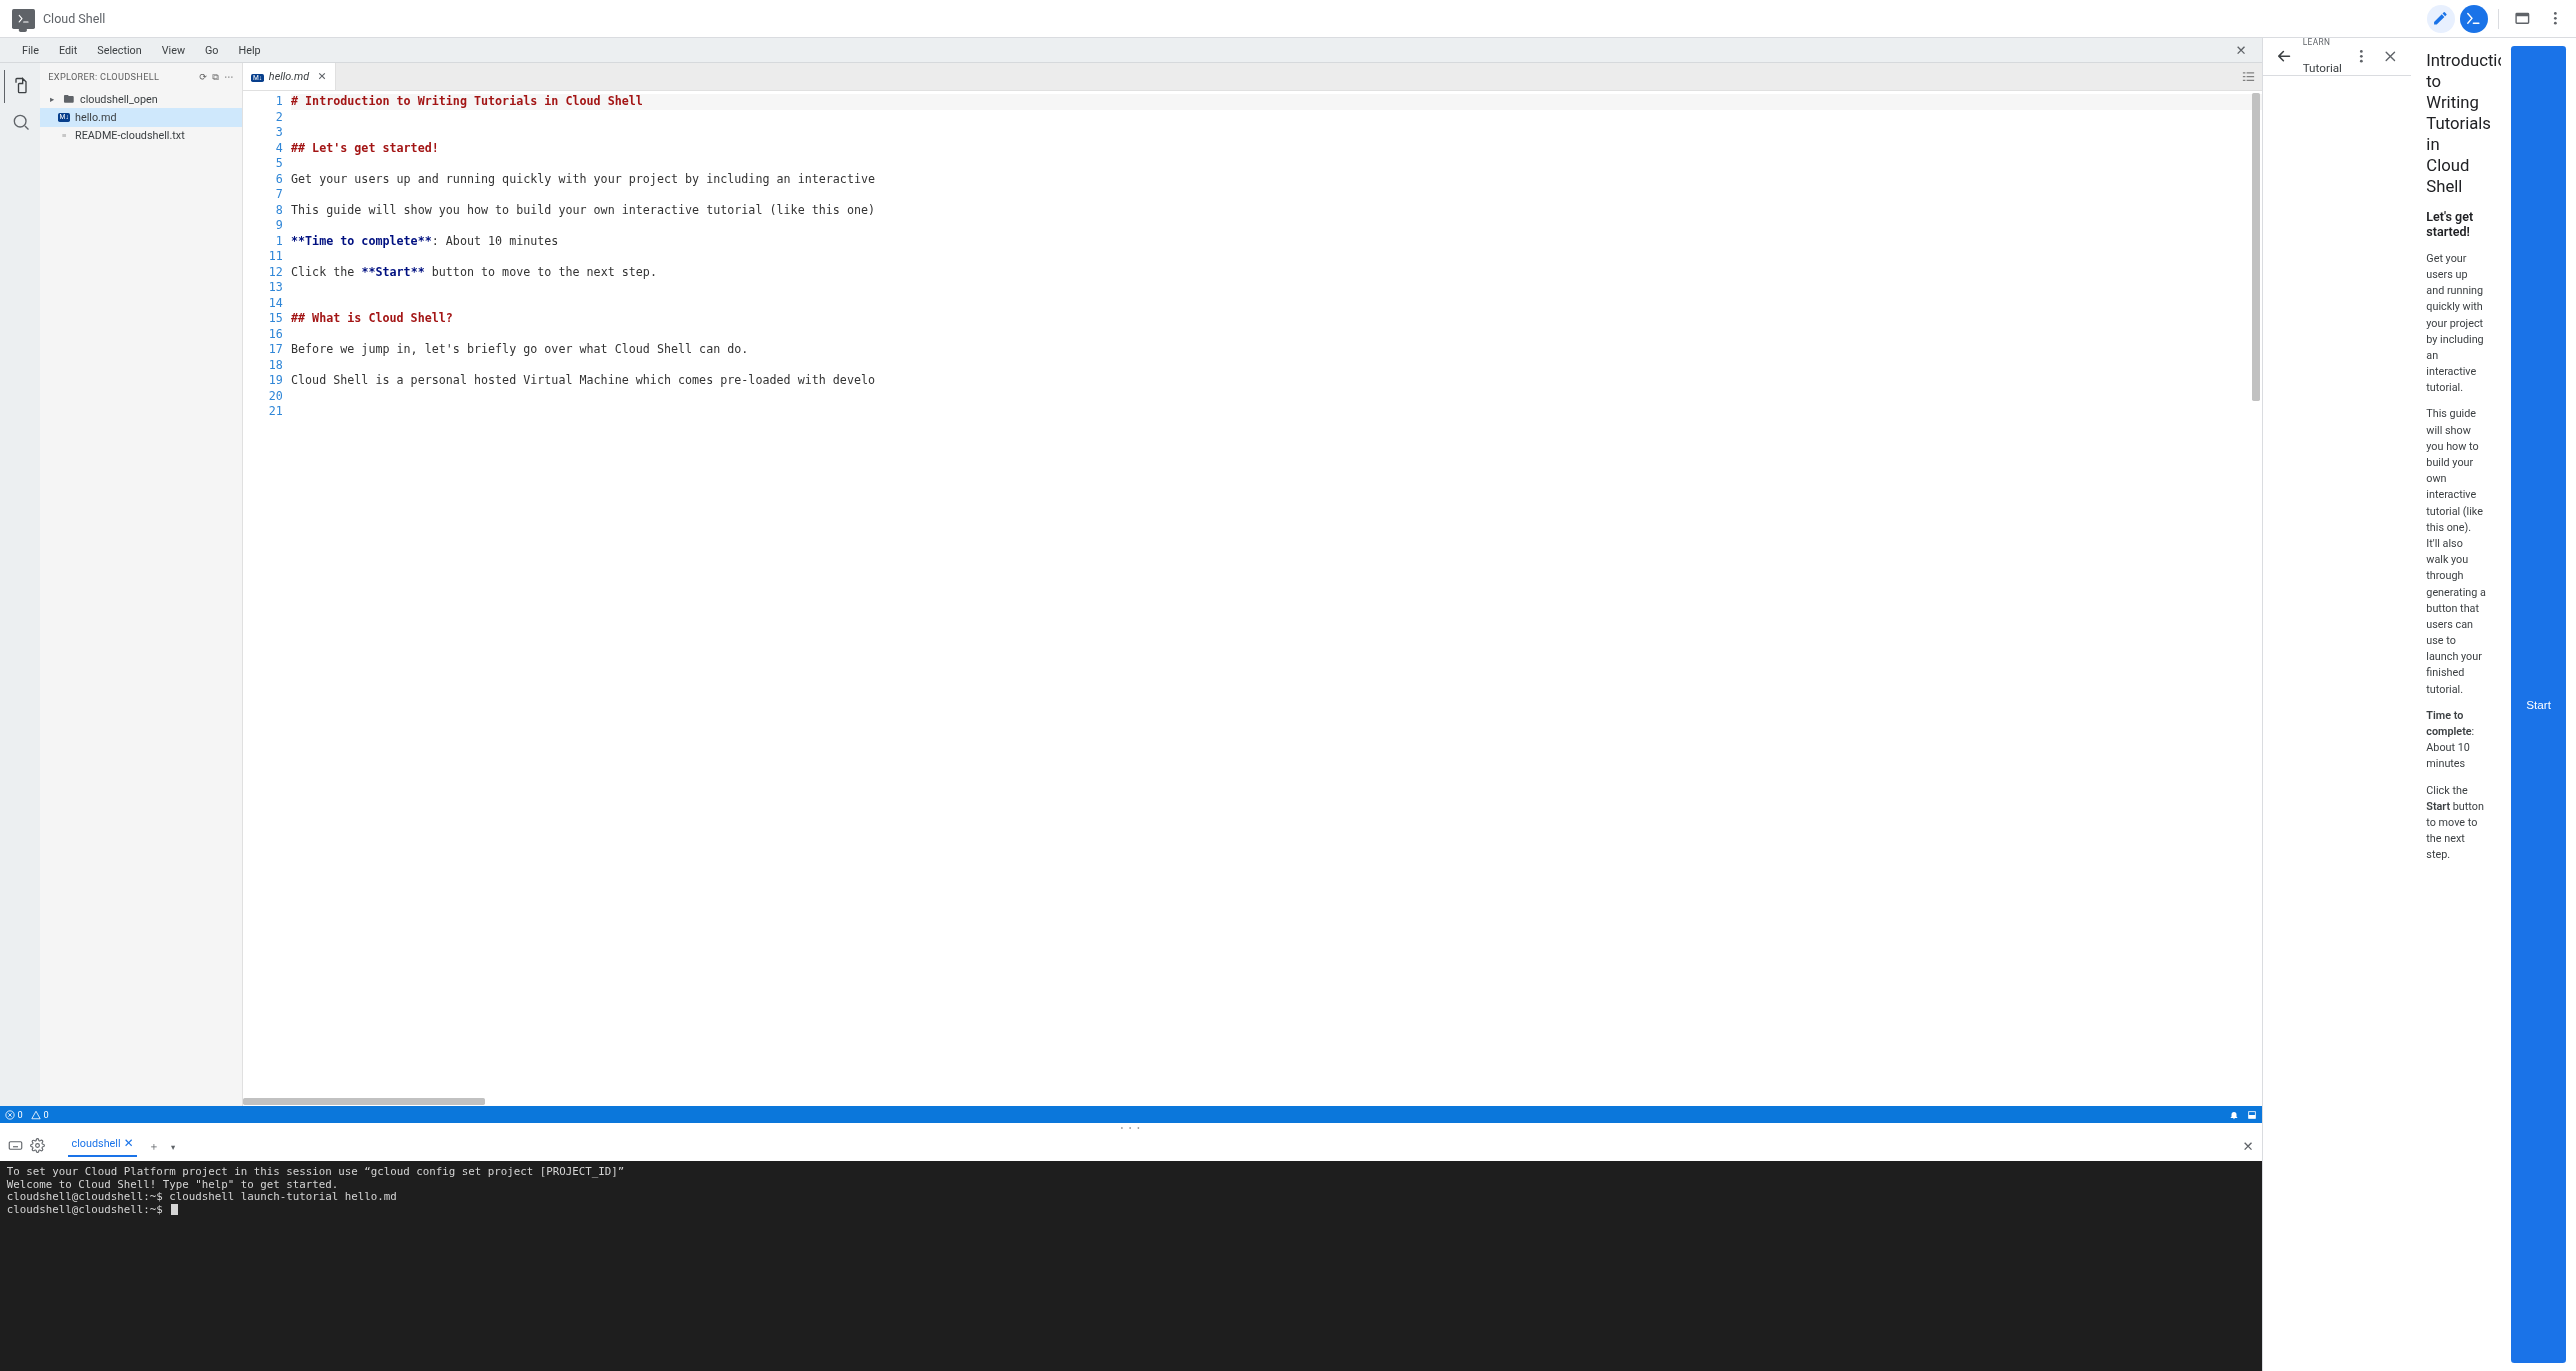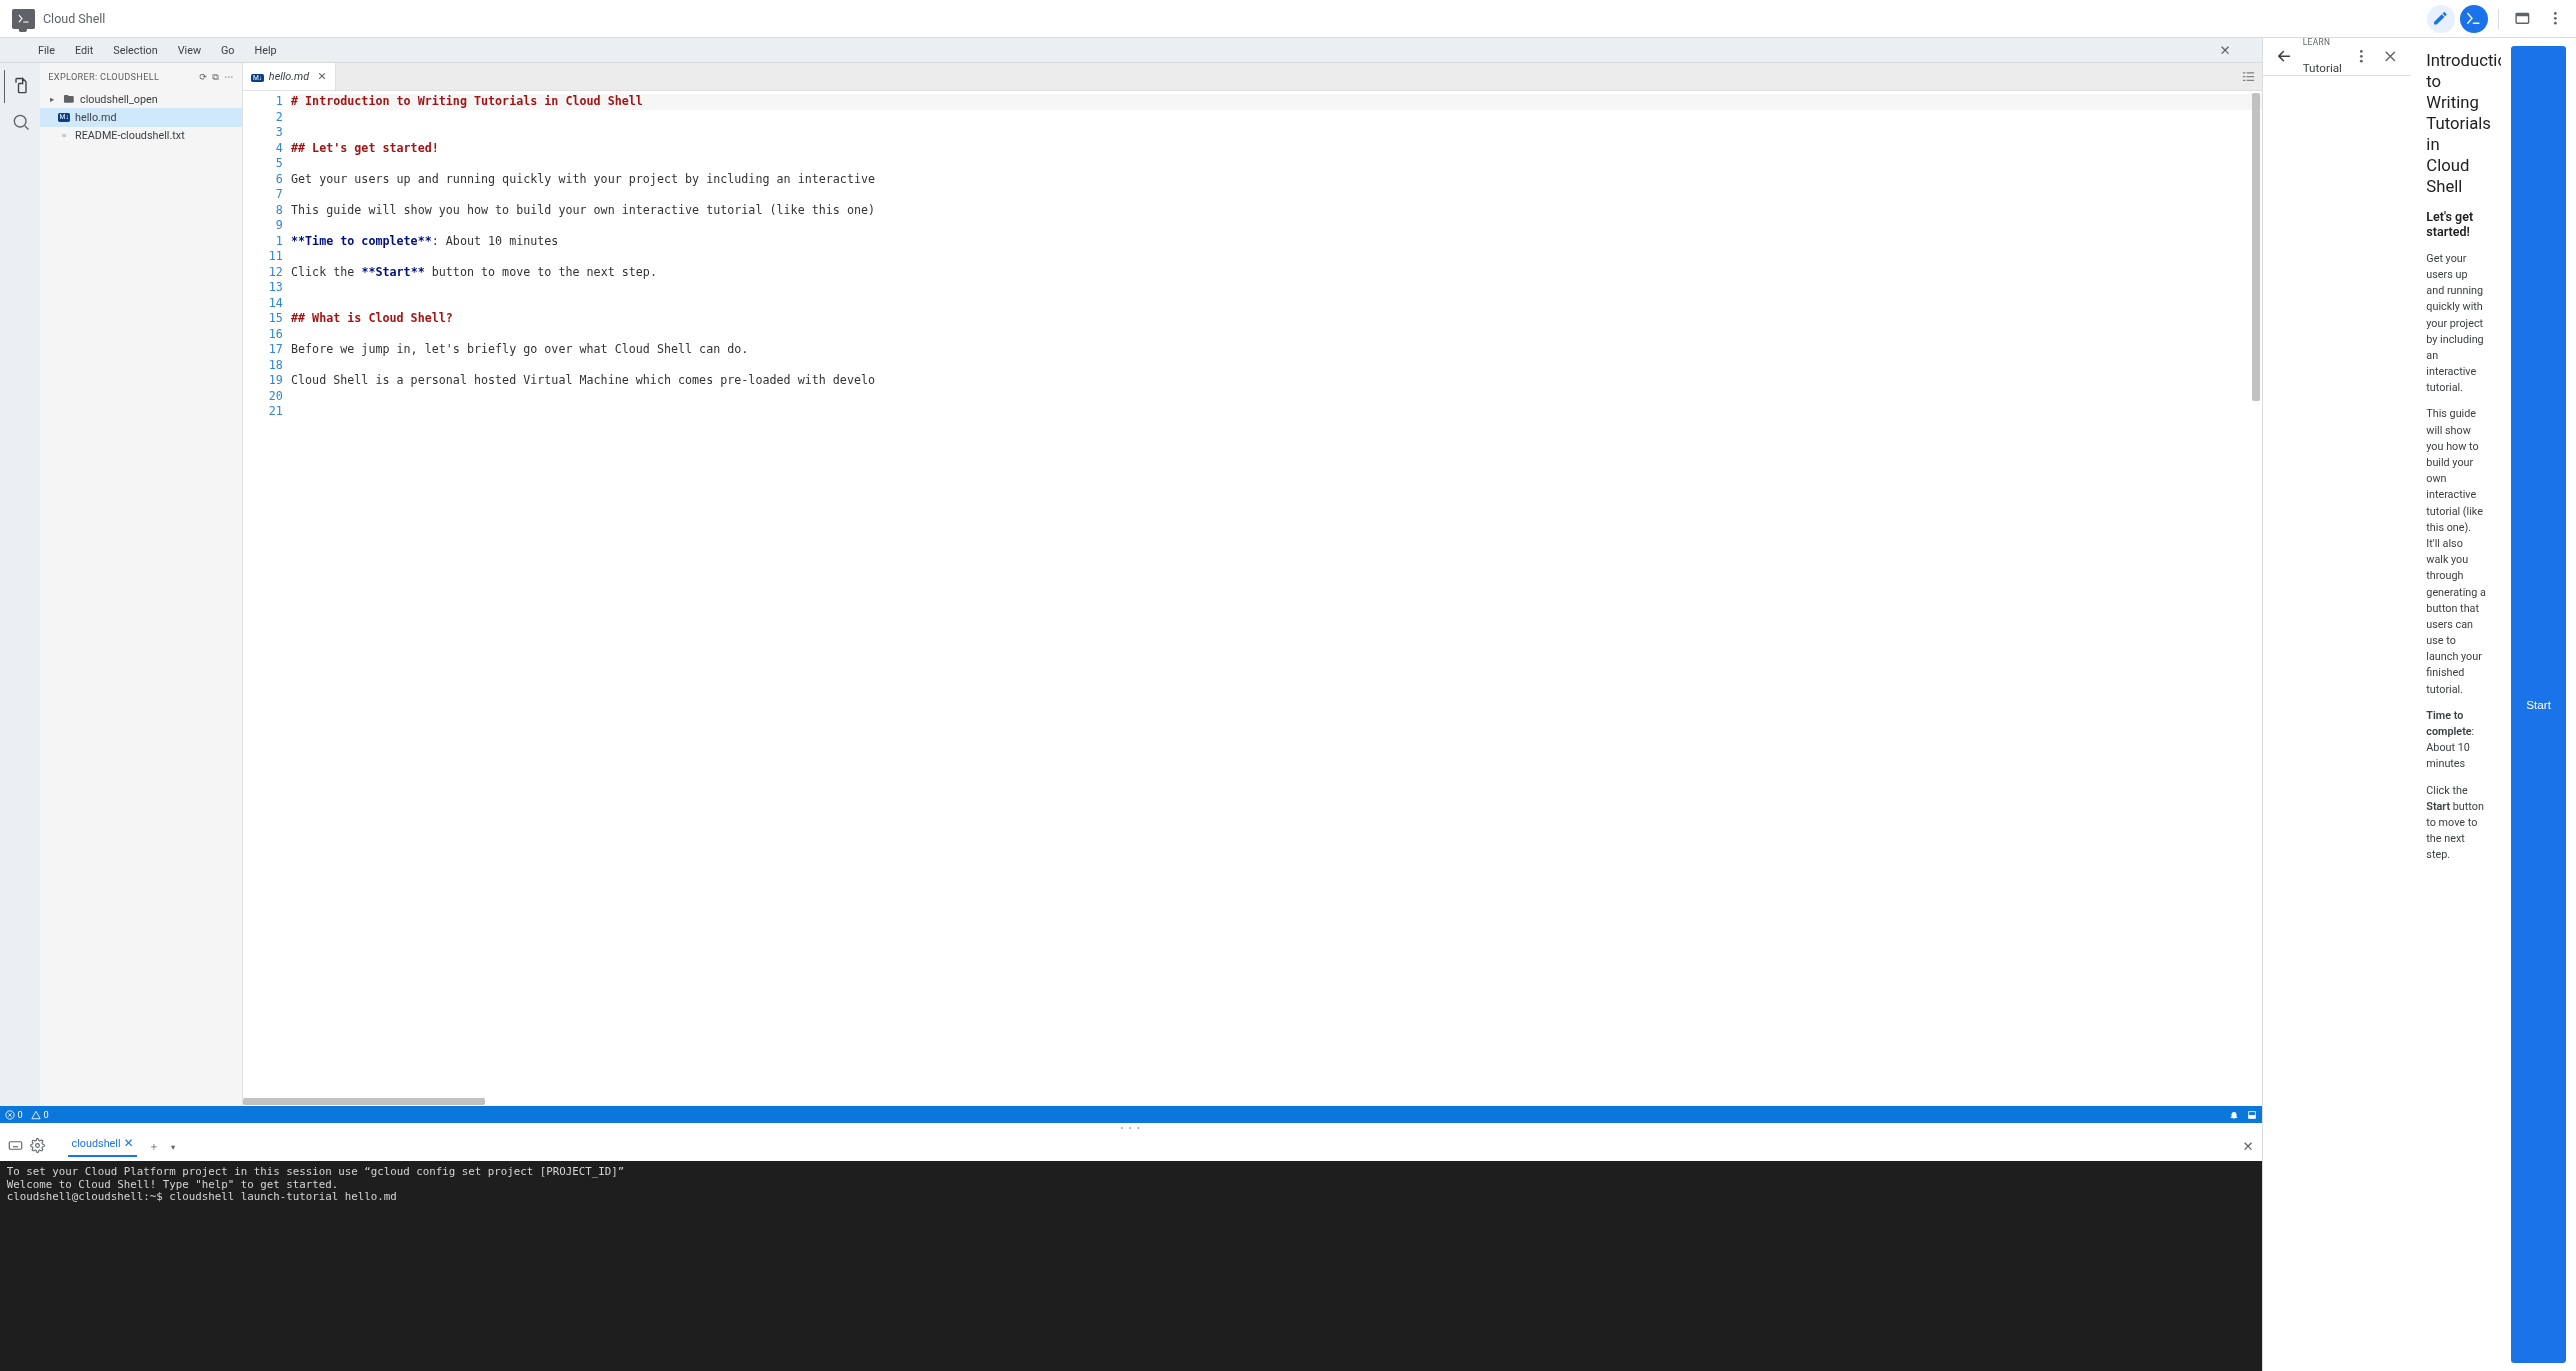--- a/index.html
+++ b/index.html
@@ -19,21 +19,21 @@
   .iconbtn.circle-lt { background: #e8f0fe; color: #1a73e8; }
   .iconbtn.circle-bl { background: #1a73e8; color: #fff; }
   .vdiv { width: 0.8px; height: 20px; background: #dadce0; margin: 0 5px; }
 
   
   .main { flex: 1; display: flex; min-height: 0; }
   .left-pane { flex: 1; display: flex; flex-direction: column; min-width: 0; border-right: 0.8px solid #dadce0; }
   .right-pane { width: 313px; display: flex; flex-direction: row; background: #fff; }
 
   
-  .menubar { height: 25px; background: #eceff1; border-bottom: 0.8px solid #d6d9dc; display: flex; align-items: center; padding: 0 28px; gap: 0; }
+  .menubar { height: 25px; background: #eceff1; border-bottom: 0.8px solid #d6d9dc; display: flex; align-items: center; padding: 0 12px; gap: 0; }
   .menubar .mitem { padding: 0 10px; line-height: 25px; color: #3c4043; cursor: pointer; font-size: 10.8px;}
   .menubar .close { margin-left: auto; color: #5f6368; cursor: pointer; padding: 0 3.3px; font-size:13.3px;}
 
   
   .editor-row { flex: 1; display: flex; min-height: 0; }
   .activitybar { width: 40px; background: #eceff1; display: flex; flex-direction: column; align-items: center; padding-top: 6.7px; gap: 3.3px; }
   .activitybar .aicon { width: 33px; height: 33px; display:flex; align-items:center; justify-content:center; color:#5f6368; cursor:pointer; border-left:1.7px solid transparent;}
   .activitybar .aicon.active { border-left:1.7px solid #5f6368; color:#3c4043;}
   .activitybar .aicon svg { width:20px; height:20px; fill:none; stroke:currentColor; stroke-width:1.6;}
 
@@ -311,20 +311,21 @@
       </div>
       <span class="add">＋</span>
       <span class="dd">▾</span>
       <span class="right">✕</span>
     </div>
 
     <div class="terminal" id="terminal">
         <div>To set your Cloud Platform project in this session use “gcloud config set project [PROJECT_ID]”</div>
         <div>Welcome to Cloud Shell! Type "help" to get started.</div>
         <div>cloudshell@cloudshell:~$ cloudshell launch-tutorial hello.md</div>
+        <div>cloudshell@cloudshell:~$ <span class="cursor"></span></div>
       </div>
   </div>
 
   <div class="right-pane">
     <div class="tut-header">
       <div class="back">
         <svg viewBox="0 0 24 24" width="18.3" height="18.3">
             <path d="M19 12H5M11 6l-6 6 6 6" class="svg-stroke"></path>
           </svg>
       </div>

